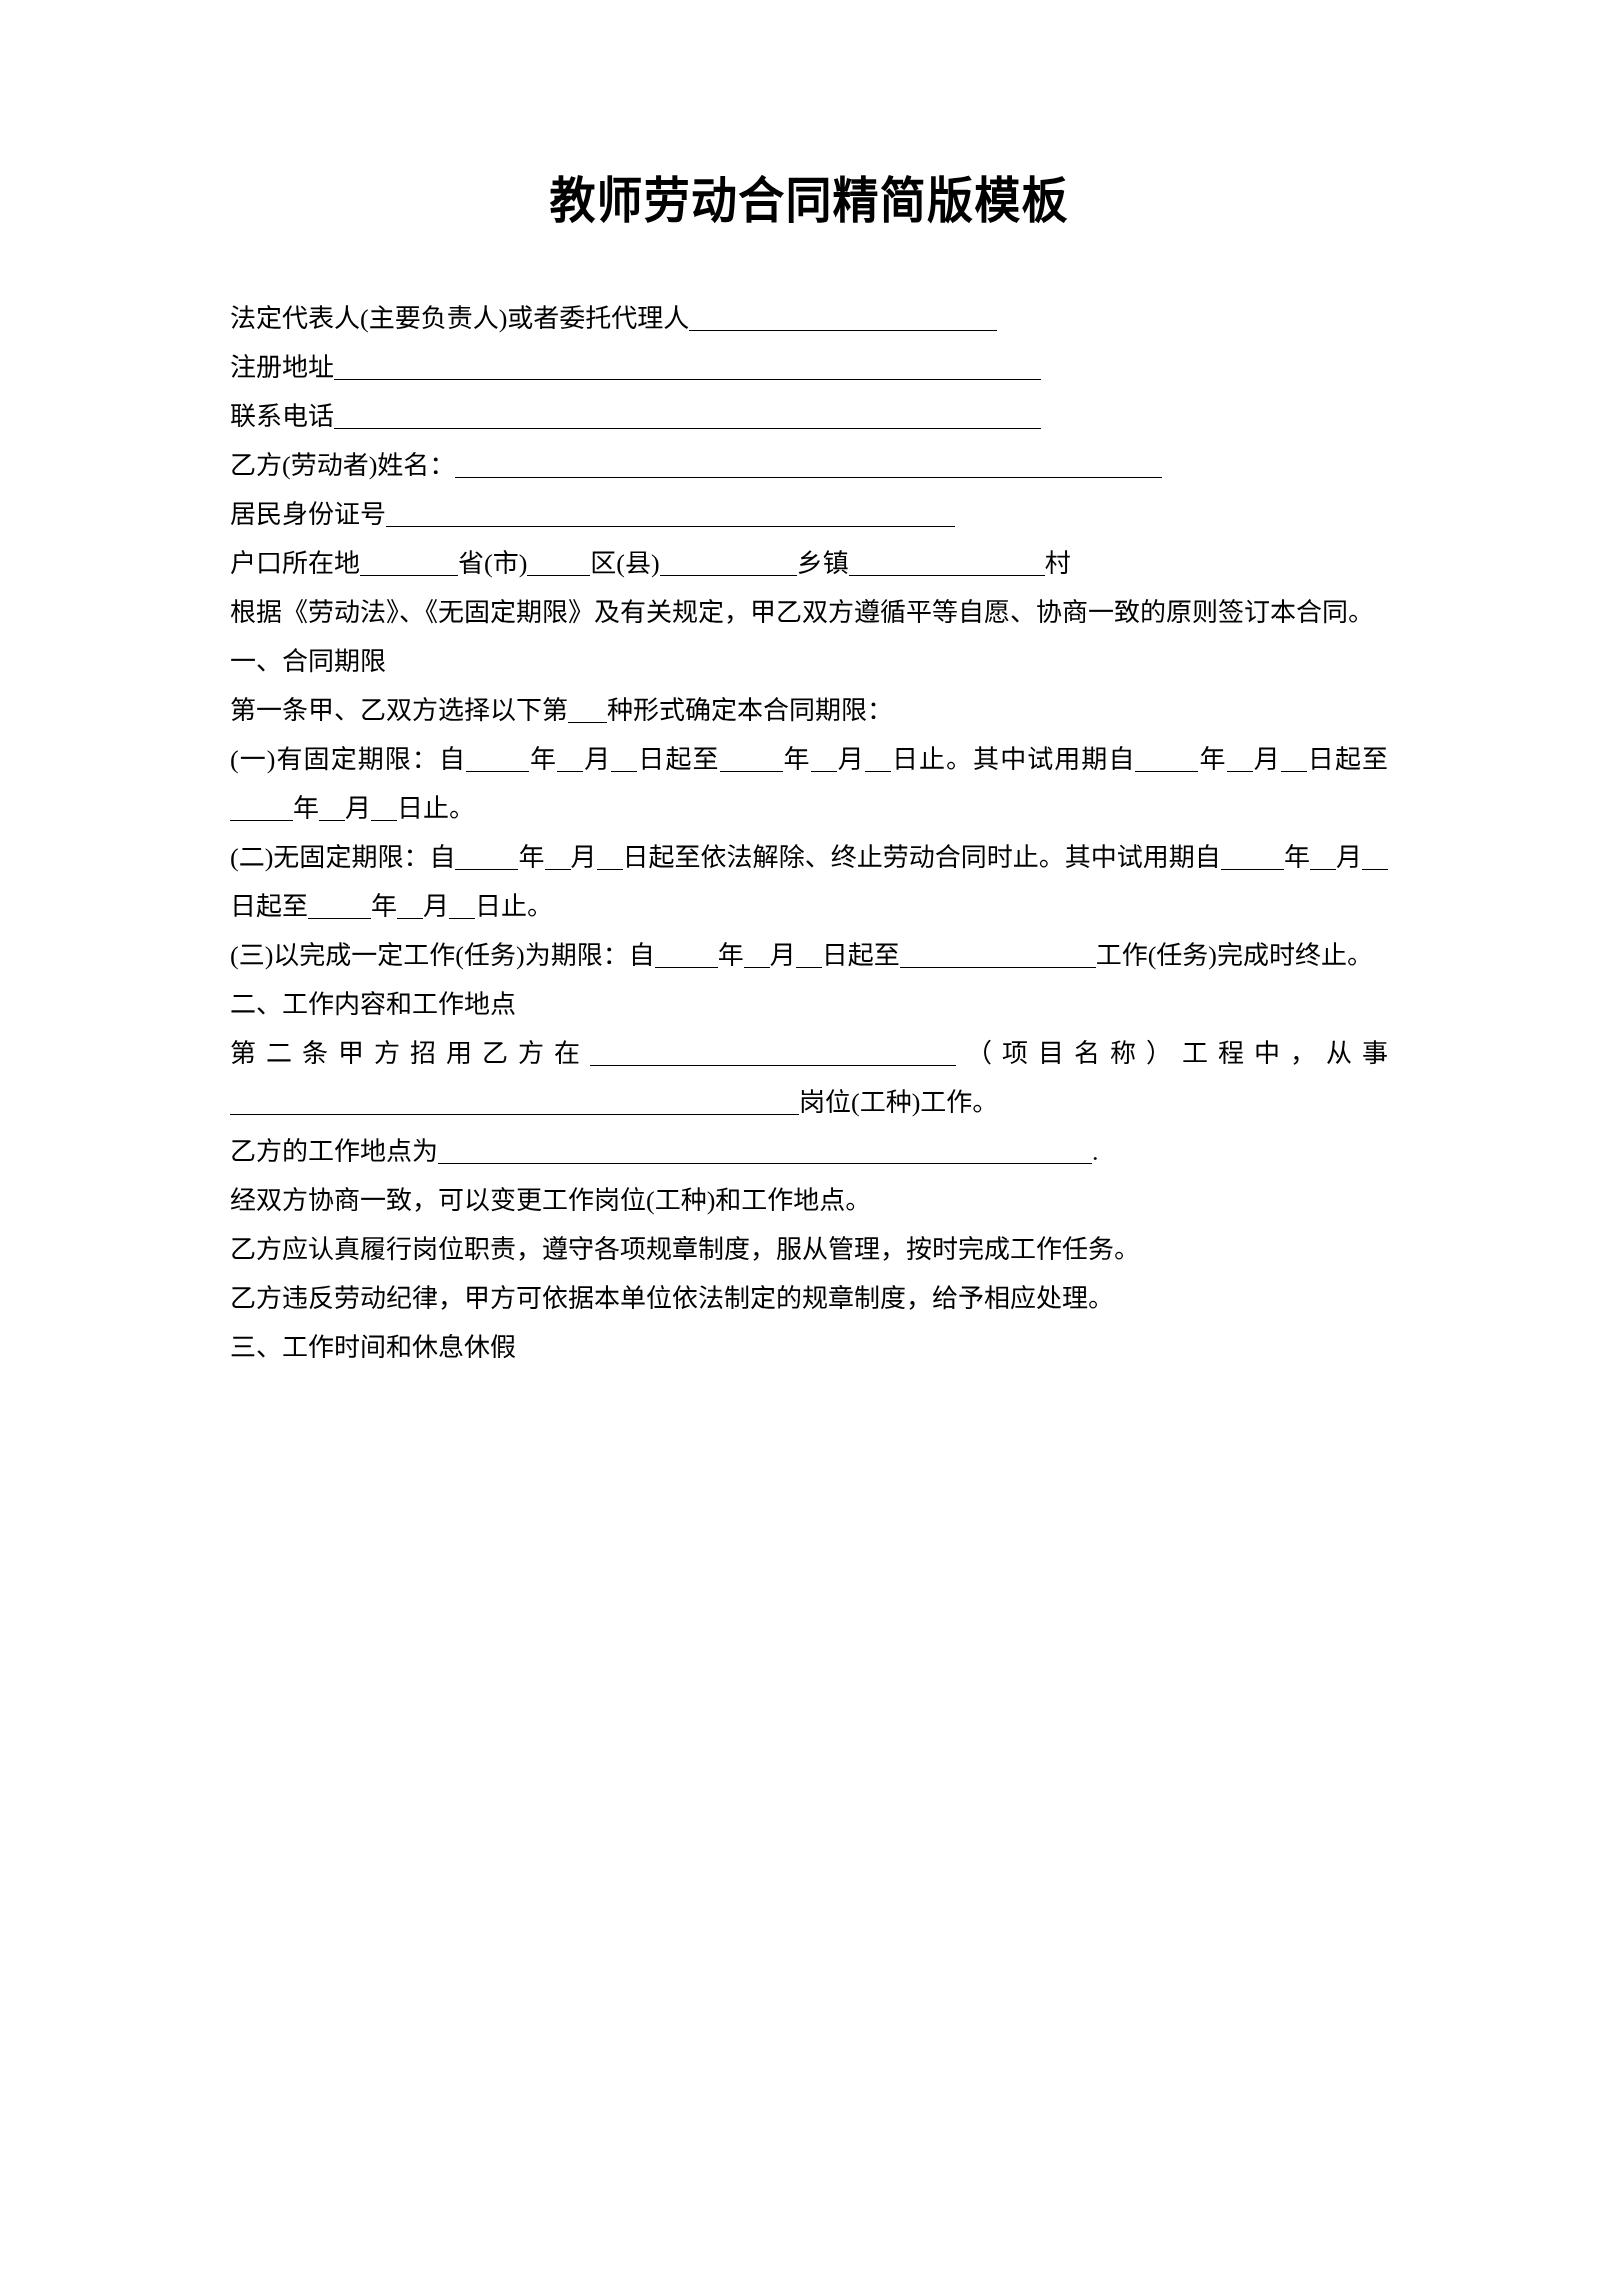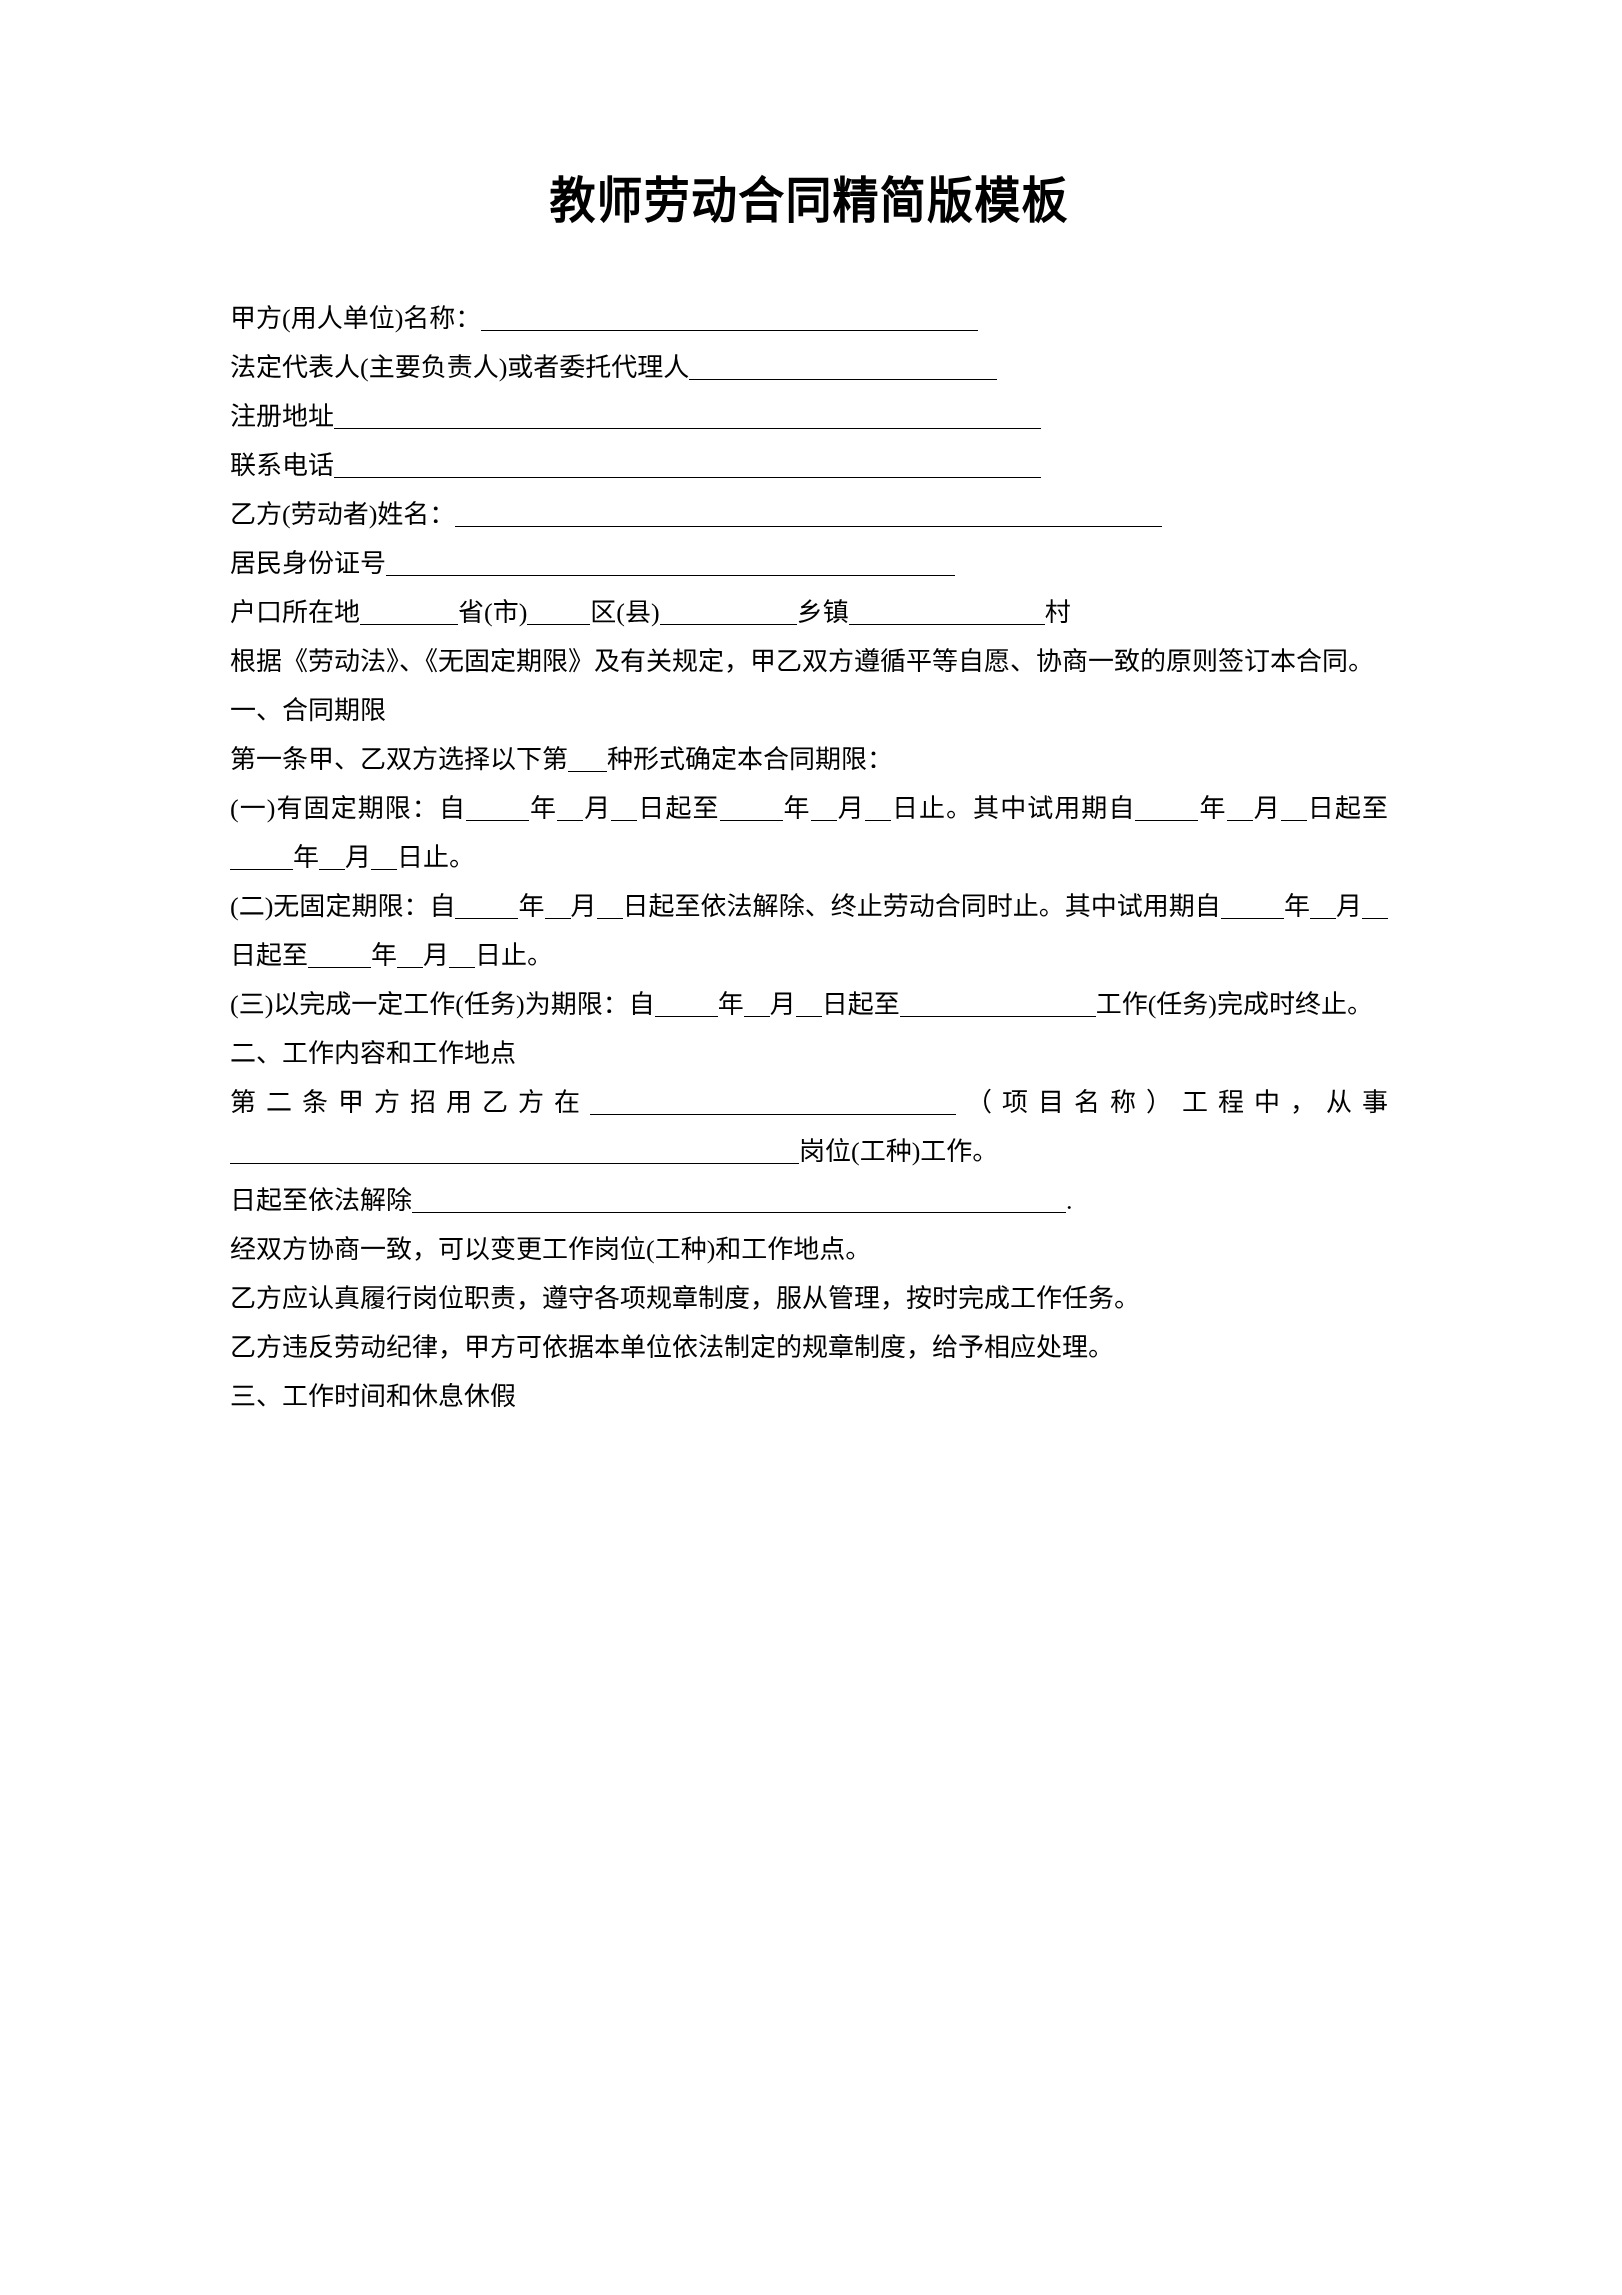--- a/index.html
+++ b/index.html
@@ -85,21 +85,20 @@
 </head>
 <body>
 
 <div class="page">
   <div class="content">
 
     <h1 class="doc-title">教师劳动合同精简版模板</h1>
 
     <div class="body-block">
 
-      <p class="line"><span>甲方(用人单位)名称：</span><span class="blank b-u5"></span></p>
 
       <p class="line"><span>法定代表人(主要负责人)或者委托代理人</span><span class="blank b-u1"></span></p>
 
       <p class="line"><span>注册地址</span><span class="blank b-u9"></span></p>
 
       <p class="line"><span>联系电话</span><span class="blank b-u9"></span></p>
 
       <p class="line"><span>乙方(劳动者)姓名：</span><span class="blank b-u9"></span></p>
 
       <p class="line"><span>居民身份证号</span><span class="blank b-u7"></span></p>
@@ -117,21 +116,21 @@
       <p class="line wrap"><span>(一)有固定期限</span><span>：自</span><span class="blank b-s"></span><span>年</span><span class="blank b-xxs"></span><span>月</span><span class="blank b-xxs"></span><span>日起至</span><span class="blank b-s"></span><span>年</span><span class="blank b-xxs"></span><span>月</span><span class="blank b-xxs"></span><span>日止。其中试用期自</span><span class="blank b-s"></span><span>年</span><span class="blank b-xxs"></span><span>月</span><span class="blank b-xxs"></span><span>日起至</span><span class="blank b-s"></span><span>年</span><span class="blank b-xxs"></span><span>月</span><span class="blank b-xxs"></span><span>日止。</span></p>
 
       <p class="line wrap"><span>(二)无固定期限</span><span>：自</span><span class="blank b-s"></span><span>年</span><span class="blank b-xxs"></span><span>月</span><span class="blank b-xxs"></span><span>日起至依法解除、终止劳动合同时止。其中试用期自</span><span class="blank b-s"></span><span>年</span><span class="blank b-xxs"></span><span>月</span><span class="blank b-xxs"></span><span>日起至</span><span class="blank b-s"></span><span>年</span><span class="blank b-xxs"></span><span>月</span><span class="blank b-xxs"></span><span>日止。</span></p>
 
       <p class="line wrap"><span>(三)以完成一定工作(任务)为期限</span><span>：自</span><span class="blank b-s"></span><span>年</span><span class="blank b-xxs"></span><span>月</span><span class="blank b-xxs"></span><span>日起至</span><span class="blank b-xl"></span><span>工作(任务)完成时终止。</span></p>
 
       <p class="line">二、工作内容和工作地点</p>
 
       <p class="line spread"><span>第二条甲方招用乙方在</span><span class="blank b-u2"></span><span>（项目名称）工程中，从事</span><span class="blank b-u7"></span><span>岗位(工种)工作。</span></p>
 
-      <p class="line"><span>日起至依法解除</span><span class="blank b-u8"></span><span>.</span></p>
+      <p class="line"><span>乙方的工作地点为</span><span class="blank b-u8"></span><span>.</span></p>
 
       <p class="line">经双方协商一致，可以变更工作岗位(工种)和工作地点。</p>
 
       <p class="line">乙方应认真履行岗位职责，遵守各项规章制度，服从管理，按时完成工作任务。</p>
 
       <p class="line">乙方违反劳动纪律，甲方可依据本单位依法制定的规章制度，给予相应处理。</p>
 
       <p class="line">三、工作时间和休息休假</p>
 
     </div>

